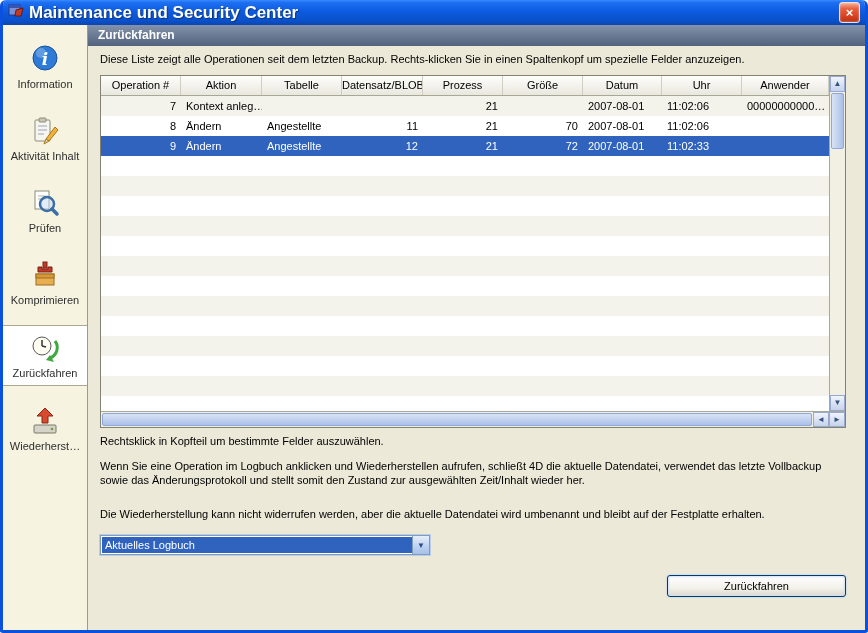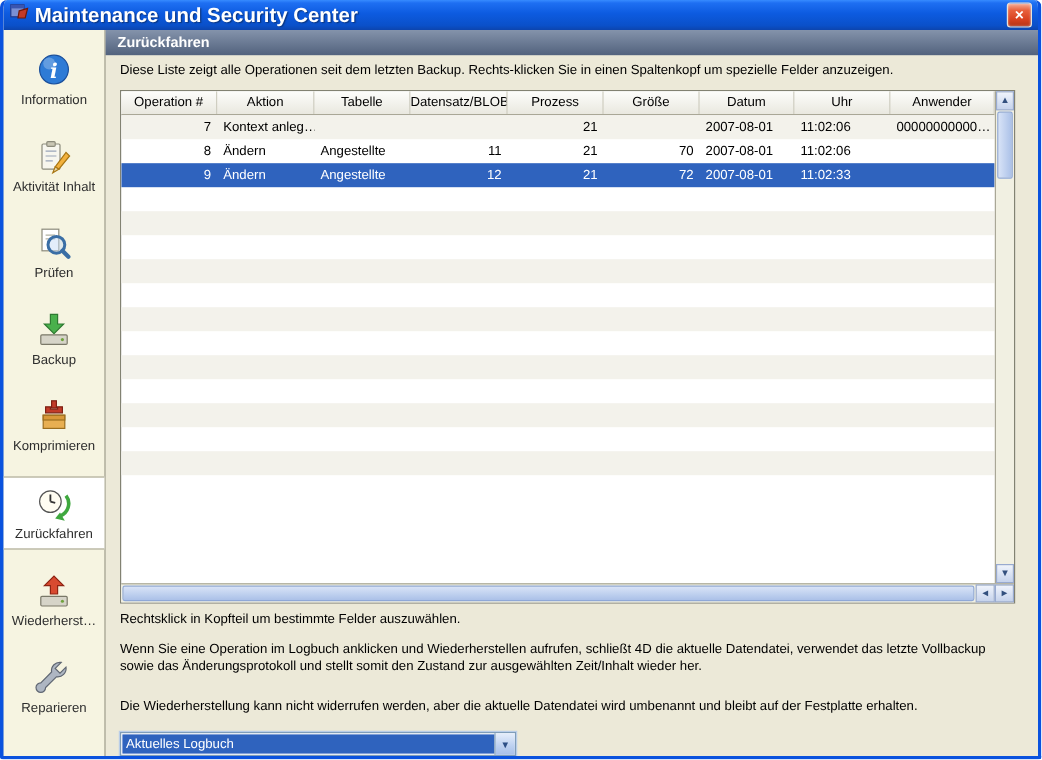--- a/index.html
+++ b/index.html
@@ -33,21 +33,21 @@
 
   
   .main { flex:1; min-width:0; display:flex; flex-direction:column; }
   .main-header { height:21px; flex:0 0 21px; background:linear-gradient(180deg,#8493AB,#52627D);
                  color:#fff; font-weight:bold; font-size:12px; line-height:21px; padding-left:10px; }
   .content { padding:7px 19px 0 12px; }
 
   .intro { font-size:11px; color:#000; margin-bottom:10px; }
 
   
-  .table-wrap { border:1px solid #828272; background:#fff; height:428px; display:flex; flex-direction:column; }
+  .table-wrap { border:1px solid #828272; background:#fff; height:353px; display:flex; flex-direction:column; }
   .table-top { display:flex; flex:1; min-height:0; }
   .table-main { flex:1; min-width:0; display:flex; flex-direction:column; overflow:hidden; }
   .thead { display:flex; height:20px; flex:0 0 20px;
            background:linear-gradient(180deg,#FDFDFB,#E9E8DF); border-bottom:1px solid #A9A796; }
   .th { border-right:1px solid #CFCEC1; font-size:11px; line-height:19px; text-align:center;
         overflow:hidden; white-space:nowrap; cursor:pointer; }
   .tbody { flex:1; overflow:hidden; }
   .trow { display:flex; height:20px; }
   .tbody .trow:nth-child(odd) { background:#F3F2EB; }
   .tbody .trow.selected { background:#2F63BE; color:#fff; }
@@ -153,30 +153,20 @@
             <rect x="6" y="4" width="14" height="18" fill="#FFFFFF" stroke="#8C8B7C"></rect>
             <line x1="9" y1="9" x2="17" y2="9" stroke="#B0B0A0"></line>
             <line x1="9" y1="12" x2="17" y2="12" stroke="#B0B0A0"></line>
             <circle cx="18" cy="17" r="7" fill="rgba(200,220,245,0.5)" stroke="#3A6EA5" stroke-width="2.5"></circle>
             <line x1="23" y1="22" x2="28" y2="27" stroke="#3A6EA5" stroke-width="3.5" stroke-linecap="round"></line>
           </svg>
         </span>
         <span class="lbl">Prüfen</span>
       </div>
 
-      <div class="side-item">
-        <span>
-          <svg width="32" height="32" viewBox="0 0 32 32">
-            <polygon points="13,3 19,3 19,11 24,11 16,19 8,11 13,11" fill="#49B04C" stroke="#2E7A31"></polygon>
-            <rect x="5" y="20" width="22" height="8" rx="1" fill="#D6D4C8" stroke="#7A7868"></rect>
-            <circle cx="23" cy="24" r="1.3" fill="#6FA23C"></circle>
-          </svg>
-        </span>
-        <span class="lbl">Backup</span>
-      </div>
 
       <div class="side-item">
         <span>
           <svg width="32" height="32" viewBox="0 0 32 32">
             <rect x="7" y="15" width="18" height="11" fill="#E8AF52" stroke="#9C6E1E"></rect>
             <rect x="7" y="15" width="18" height="4" fill="#D89838" stroke="#9C6E1E"></rect>
             <path d="M9 13 h14 v-5 h-4 v2 H13 v-2 H9 Z" fill="#C23A28" stroke="#7E1F12"></path>
             <rect x="14" y="3" width="4" height="6" fill="#C23A28" stroke="#7E1F12"></rect>
           </svg>
         </span>
@@ -200,28 +190,20 @@
         <span>
           <svg width="32" height="32" viewBox="0 0 32 32">
             <polygon points="13,18 13,11 8,11 16,3 24,11 19,11 19,18" fill="#D84A30" stroke="#8E2414"></polygon>
             <rect x="5" y="20" width="22" height="8" rx="1" fill="#D6D4C8" stroke="#7A7868"></rect>
             <circle cx="23" cy="24" r="1.3" fill="#6FA23C"></circle>
           </svg>
         </span>
         <span class="lbl">Wiederherst…</span>
       </div>
 
-      <div class="side-item">
-        <span>
-          <svg width="32" height="32" viewBox="0 0 32 32">
-            <path d="M26 7 L21 12 L17 8 L22 3 A7 7 0 0 0 14 11 L5 20 A4 4 0 1 0 9 24 L18 15 A7 7 0 0 0 26 7 Z" fill="#AEB6C2" stroke="#5F6672"></path>
-          </svg>
-        </span>
-        <span class="lbl">Reparieren</span>
-      </div>
 
     </div>
 
     <div class="main">
       <div class="main-header">Zurückfahren</div>
 
       <div class="content">
         <div class="intro">Diese Liste zeigt alle Operationen seit dem letzten Backup. Rechts-klicken Sie in einen Spaltenkopf um spezielle Felder anzuzeigen.</div>
 
         <div class="table-wrap">

